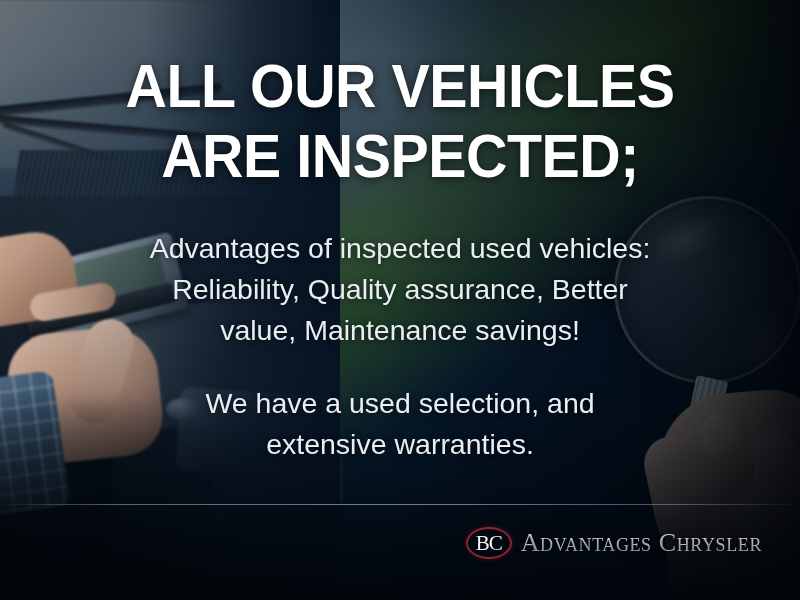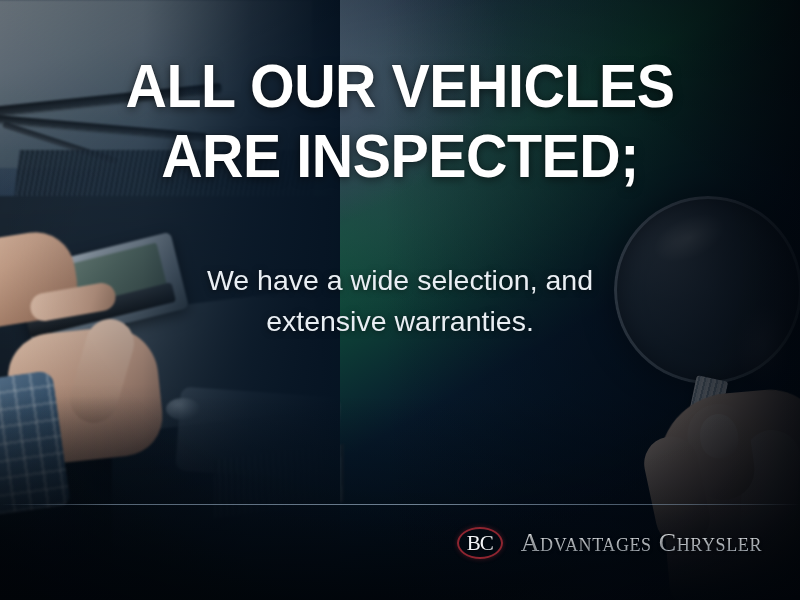--- a/index.html
+++ b/index.html
@@ -7,21 +7,21 @@
     margin: 0;
     padding: 0;
     background: #000;
   }
   #slide {
     position: relative;
     width: 800px;
     height: 600px;
     overflow: hidden;
     font-family: "Liberation Sans", sans-serif;
-    background: #15803d;
+    background: #4d7c0f;
     -webkit-font-smoothing: antialiased;
   }
 
   
   .bg-base {
     position: absolute;
     inset: 0;
     background:
       radial-gradient(ellipse 70% 55% at 20% 8%,  #5d6e7d 0%, rgba(60,76,92,0) 62%),
       radial-gradient(ellipse 60% 50% at 42% 18%, #27384a 0%, rgba(39,56,74,0) 70%),
@@ -332,21 +332,21 @@
     color: #eef2f6;
     font-size: 17.5px;
     letter-spacing: .1px;
     text-shadow: 0 1px 4px rgba(0,0,0,.7);
   }
   .logo {
     position: absolute;
     right: 38px; top: 527px;
     display: flex;
     align-items: center;
-    gap: 18px;
+    gap: 9px;
   }
   .logo-mark {
     position: relative;
     width: 46px; height: 32px;
     display: flex; align-items: center; justify-content: center;
   }
   .logo-mark .ring {
     position: absolute; inset: 0;
     border-radius: 50%;
     border: 2px solid #8e2530;
@@ -420,21 +420,24 @@
   <div class="mhand-shade"></div>
 
   <div class="bg-rightdark"></div>
   <div class="vignette"></div>
 
   <div class="content">
     <div class="headline">ALL OUR VEHICLES
 ARE INSPECTED;</div>
 
     <div class="body-block">
-      <div class="para para-2">We have a wide selection, and
+      <div class="para para-1">Advantages of inspected used vehicles:
+Reliability, Quality assurance, Better
+value, Maintenance savings!</div>
+      <div class="para para-2">We have a used selection, and
 extensive warranties.</div>
     </div>
   </div>
 
   <div class="divider"></div>
 
 
   <div class="logo">
     <div class="logo-mark">
       <span class="ring"></span>

